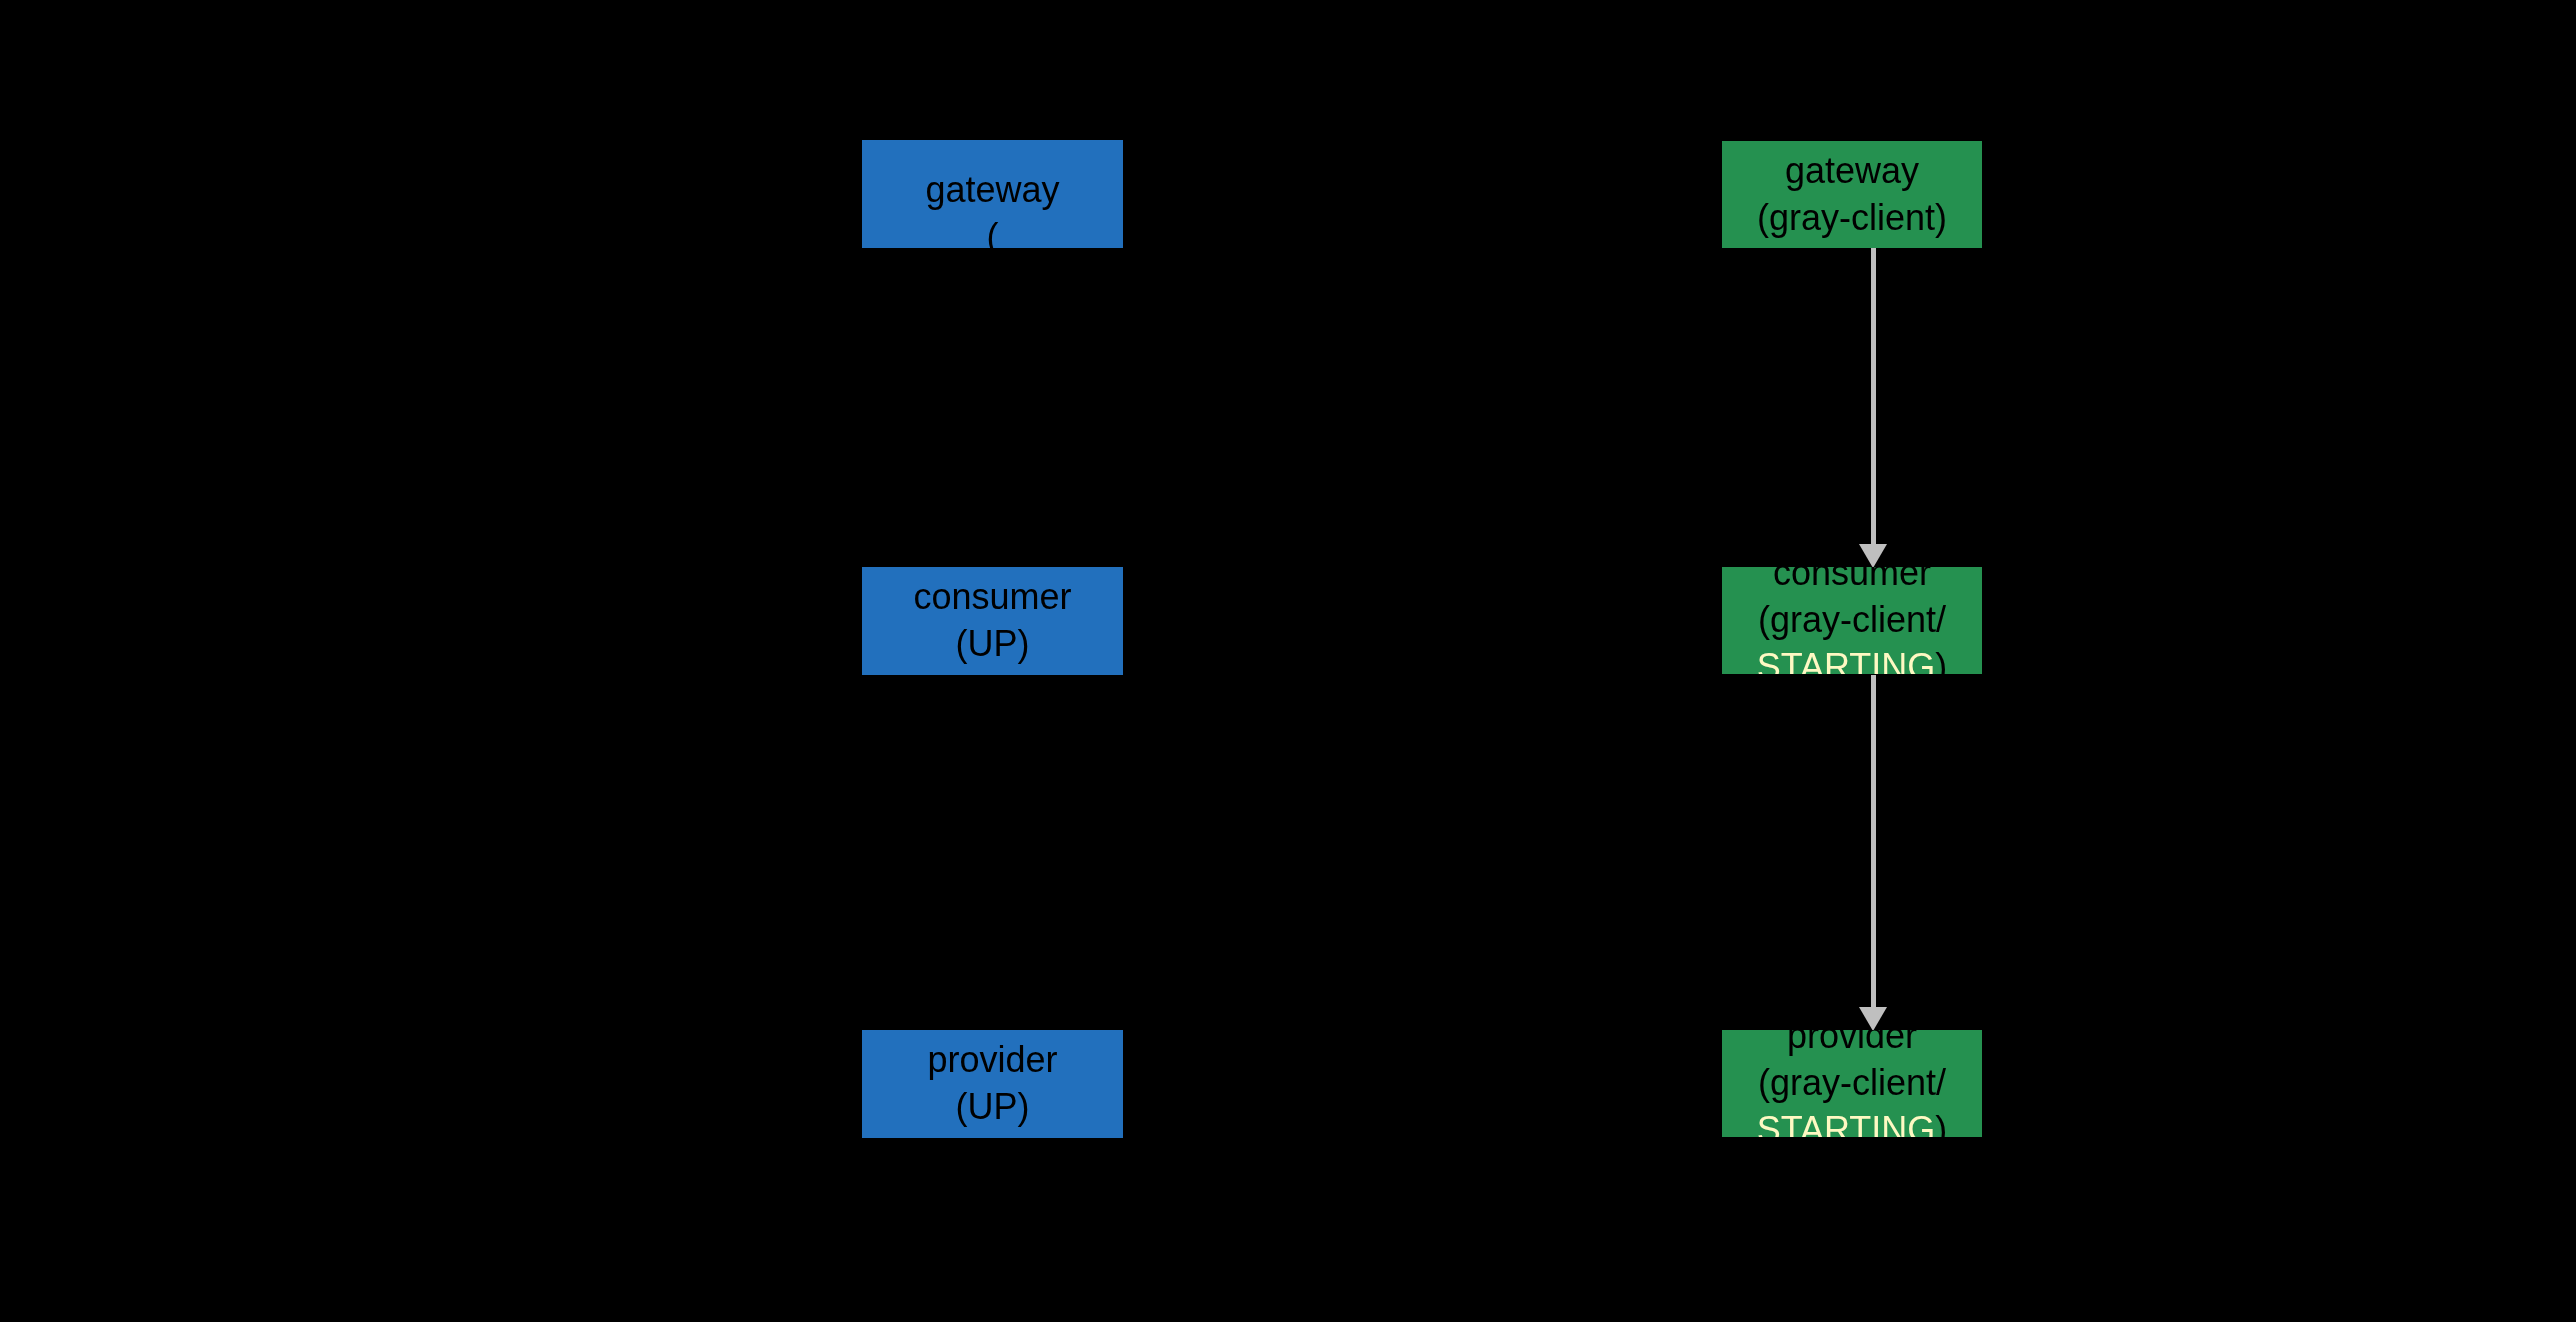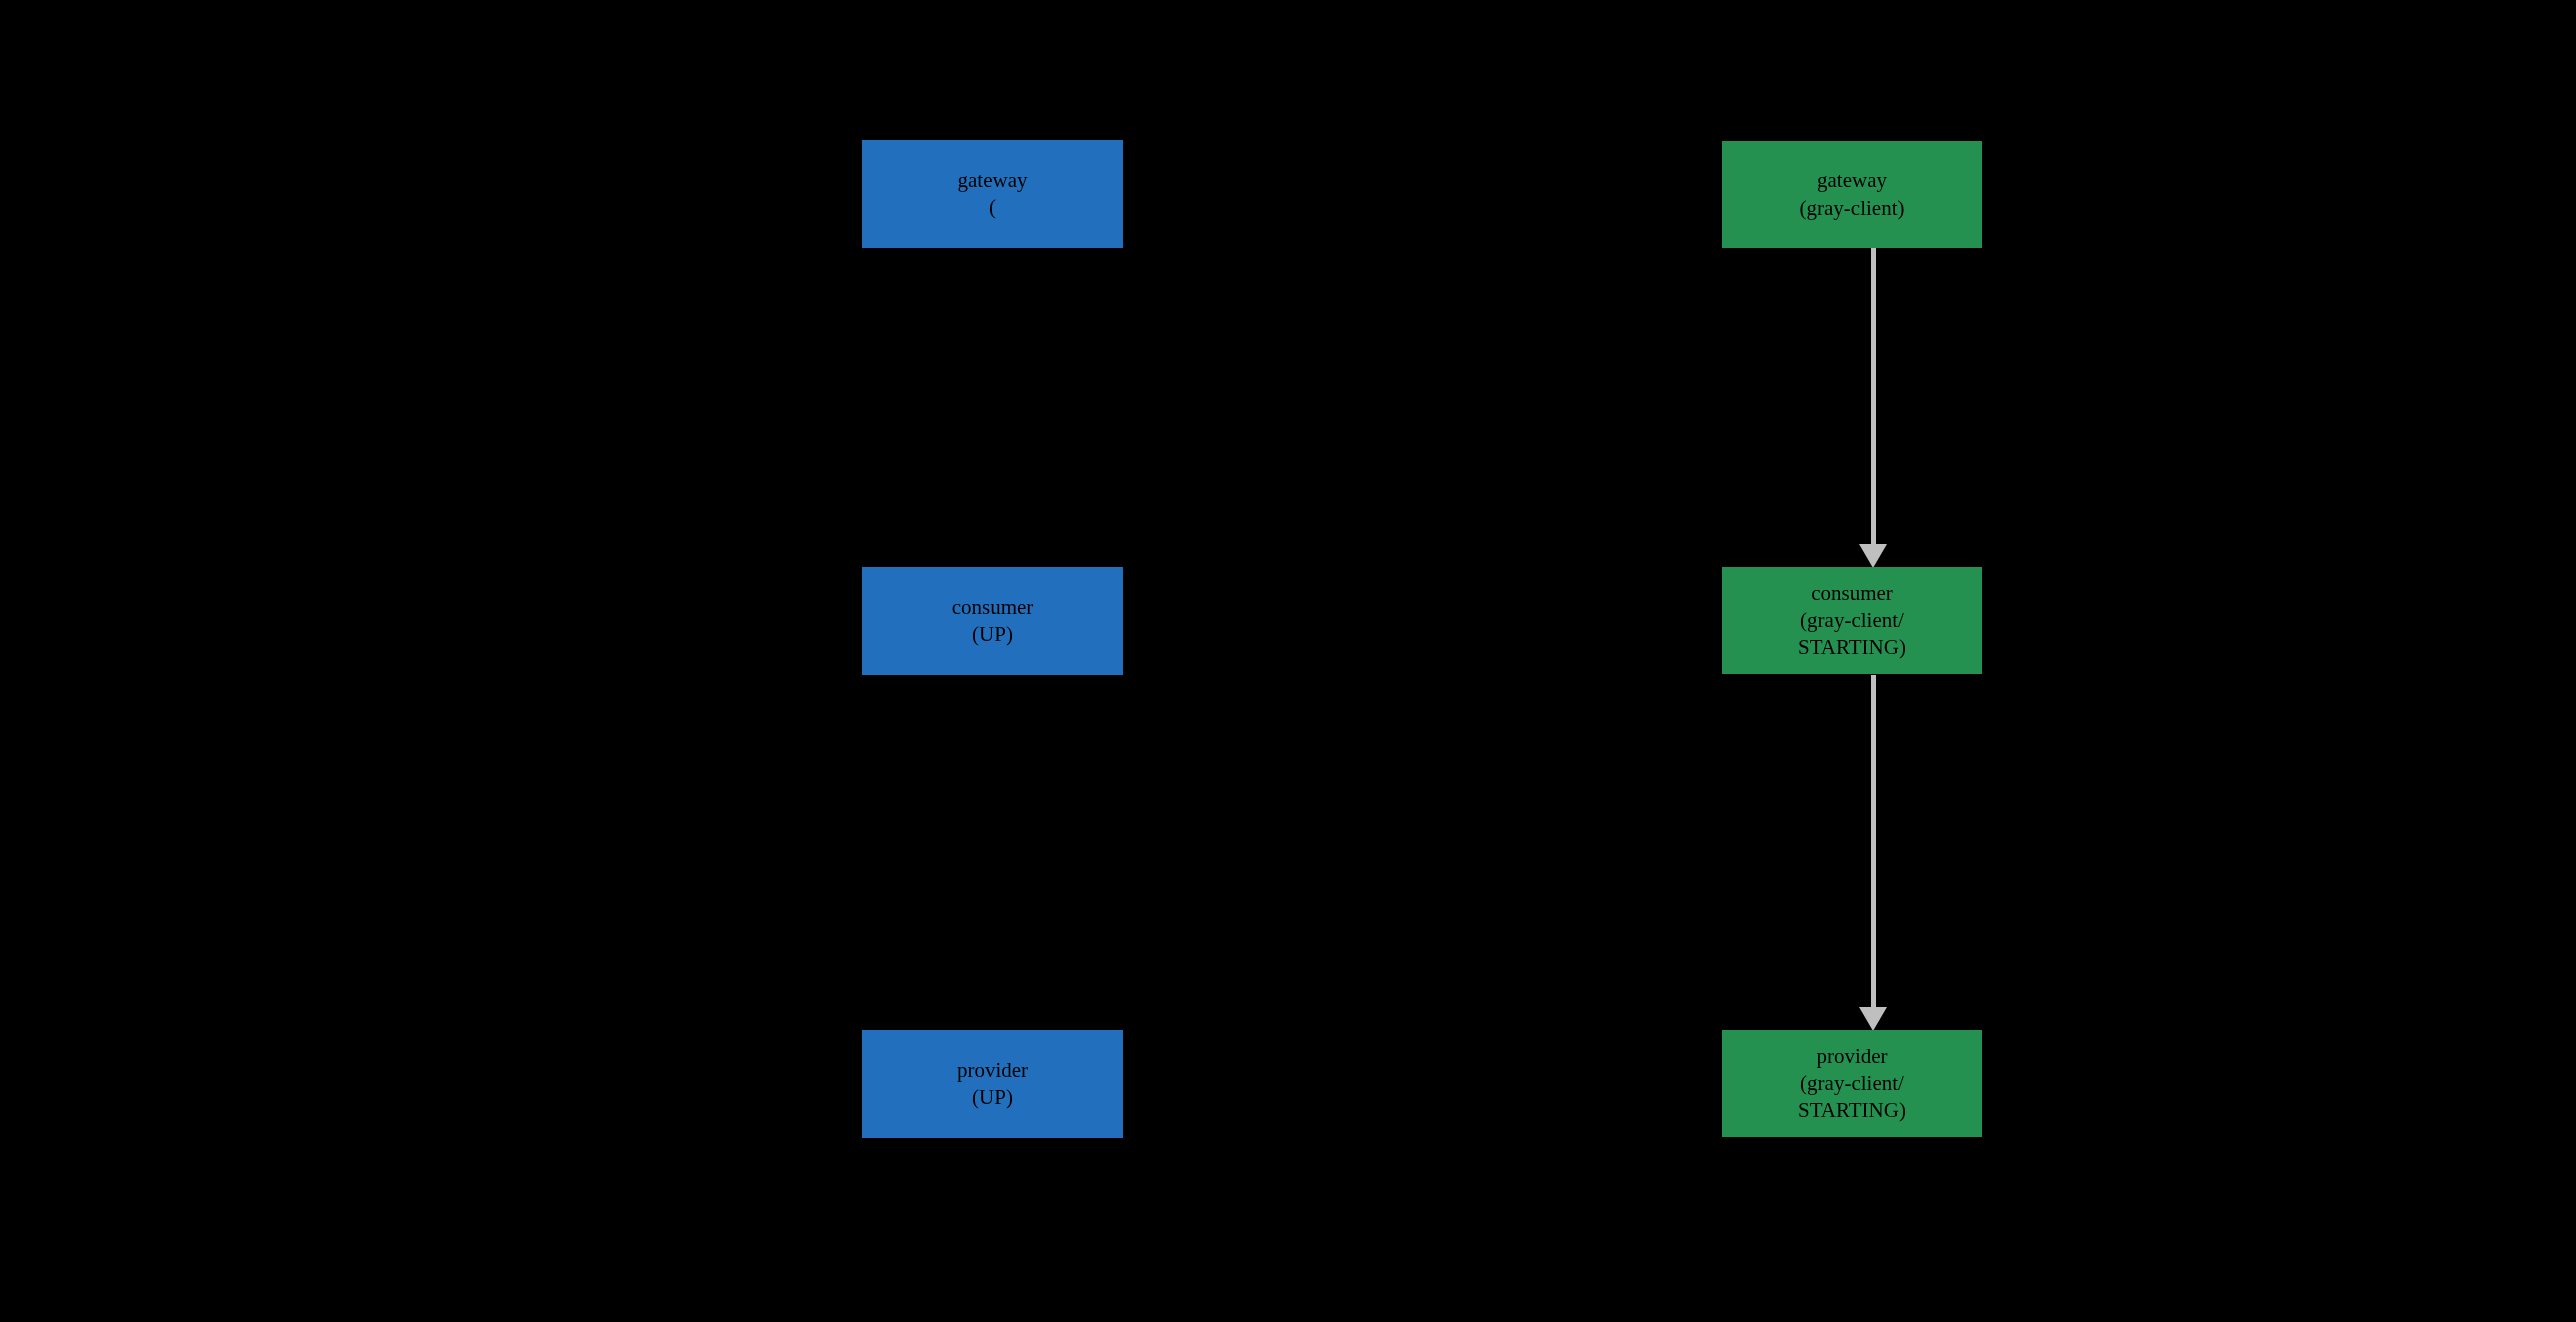--- a/index.html
+++ b/index.html
@@ -23,33 +23,32 @@
   
   .node {
     position: absolute;
     box-sizing: border-box;
     display: flex;
     flex-direction: column;
     align-items: center;
     justify-content: center;
     overflow: hidden;
     line-height: 1.30;
-    font-size: 21px;
+    font-size: 36px;
     color: #000000;
     text-align: center;
     white-space: nowrap;
-    font-family: Liberation Serif, serif;
   }
   .node.blue  { background: #2270BD; }
   .node.green { background: #259150; }
 
   .node-line { display: block; }
 
   
-  .status-starting { color: #000000; }
+  .status-starting { color: #fef9c3; }
 
   
   .node.clipped {
     justify-content: flex-start;
     padding-top: 27px;
   }
 
   
   .edge {
     position: absolute;

